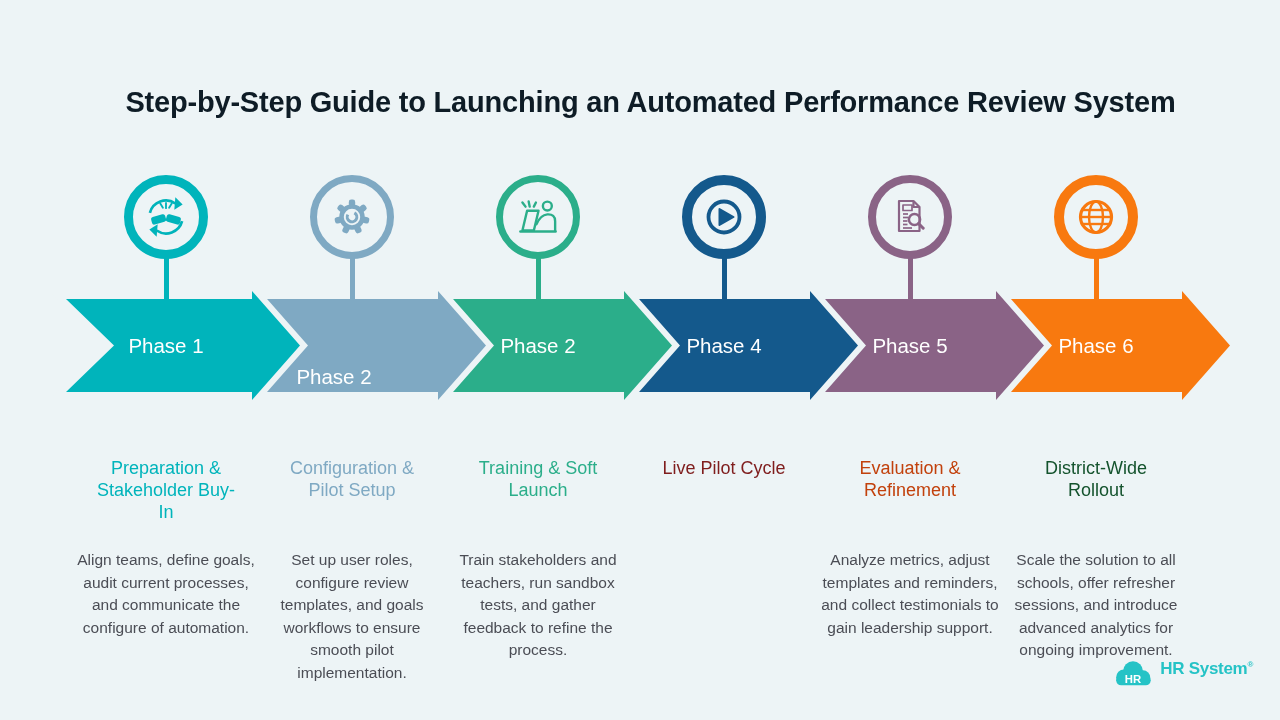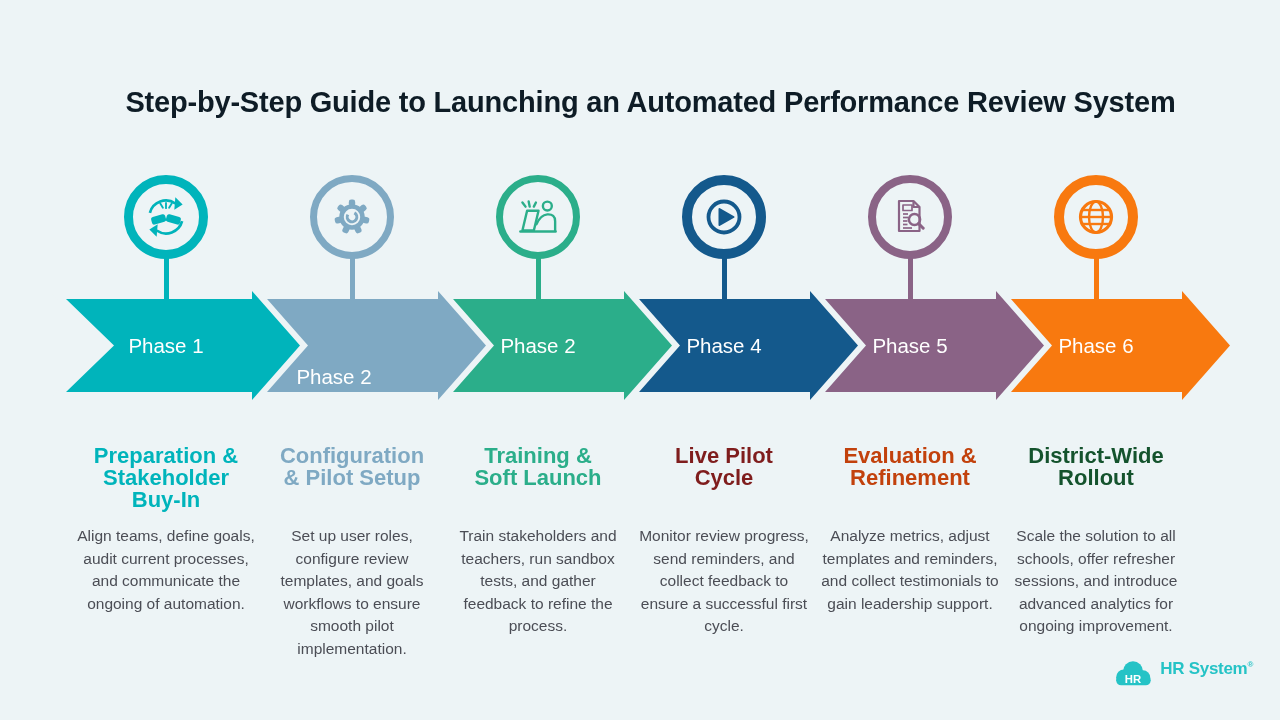--- a/index.html
+++ b/index.html
@@ -54,23 +54,23 @@
   }
   .phase-col {
     position: absolute;
     top: 441px;
     width: 190px;
     text-align: center;
   }
   .phase-heading {
     min-height: 76px;
     width: 152px;
-    margin: 4px auto;
-    font-size: 22px;
-    font-weight: bold;
+    margin: 16px auto;
+    font-size: 18px;
+    font-weight: normal;
     line-height: 22px;
   }
   .phase-desc {
     width: 178px;
     margin: 0 auto;
     font-size: 15.5px;
     line-height: 22.5px;
     color: #4b4d55;
   }
   .logo {
@@ -119,21 +119,21 @@
         <rect x="-14.5" y="-3.5" width="14" height="7.5" rx="2.2" transform="rotate(-16)"></rect>
         <rect x="0.5" y="-3.5" width="14" height="7.5" rx="2.2" transform="rotate(16)"></rect>
       </g>
     </svg>
         </span>
       </div>
       <div class="connector" style="left: 163.5px; background: rgb(0, 180, 187);"></div>
       <div class="phase-label" style="left: 91px;">Phase 1</div>
       <div class="phase-col" style="left: 71px;">
         <h3 class="phase-heading" style="color: rgb(0, 180, 187);">Preparation &amp; Stakeholder Buy-In</h3>
-        <p class="phase-desc">Align teams, define goals, audit current processes, and communicate the ongoing of automation.</p>
+        <p class="phase-desc">Align teams, define goals, audit current processes, and communicate the configure of automation.</p>
       </div>
       <div class="icon-circle" style="left: 310px; border: 7px solid rgb(127, 169, 195); color: rgb(127, 169, 195);">
         <span>
     <svg width="52" height="52" viewBox="-26 -26 52 52" fill="none" stroke="currentColor">
       <g fill="currentColor" stroke="none">
         <rect x="-3.2" y="-17.5" width="6.4" height="7" rx="2.4"></rect>
         <rect x="-3.2" y="-17.5" width="6.4" height="7" rx="2.4" transform="rotate(51.4)"></rect>
         <rect x="-3.2" y="-17.5" width="6.4" height="7" rx="2.4" transform="rotate(102.8)"></rect>
         <rect x="-3.2" y="-17.5" width="6.4" height="7" rx="2.4" transform="rotate(154.3)"></rect>
         <rect x="-3.2" y="-17.5" width="6.4" height="7" rx="2.4" transform="rotate(205.7)"></rect>
@@ -175,21 +175,20 @@
     <svg width="52" height="52" viewBox="-26 -26 52 52" fill="none" stroke="currentColor">
       <circle r="15.5" stroke-width="3.8"></circle>
       <path d="M -4.5,-8 L 9.5,0 L -4.5,8 Z" fill="currentColor" stroke="currentColor" stroke-width="2" stroke-linejoin="round"></path>
     </svg>
         </span>
       </div>
       <div class="connector" style="left: 721.5px; background: rgb(20, 89, 140);"></div>
       <div class="phase-label" style="left: 649px;">Phase 4</div>
       <div class="phase-col" style="left: 629px;">
         <h3 class="phase-heading" style="color: #7f1d1d;">Live Pilot Cycle</h3>
-        <p class="phase-desc">Monitor review progress, send reminders, and collect feedback to ensure a successful first cycle.</p>
       </div>
       <div class="icon-circle" style="left: 868px; border: 8px solid rgb(138, 99, 134); color: rgb(138, 99, 134);">
         <span>
     <svg width="52" height="52" viewBox="-26 -26 52 52" fill="none" stroke="currentColor" stroke-width="2.2" stroke-linejoin="round">
       <path d="M -11,-16 L 3.5,-16 L 9.5,-10 L 9.5,14 L -11,14 Z"></path>
       <path d="M 3.5,-16 L 3.5,-10 L 9.5,-10"></path>
       <rect x="-7" y="-12" width="9" height="5.5" stroke-width="1.7"></rect>
       <g stroke-width="1.7">
         <path d="M -7,-3 L -2,-3"></path>
               <path d="M -7,0.5 L -2,0.5"></path>

